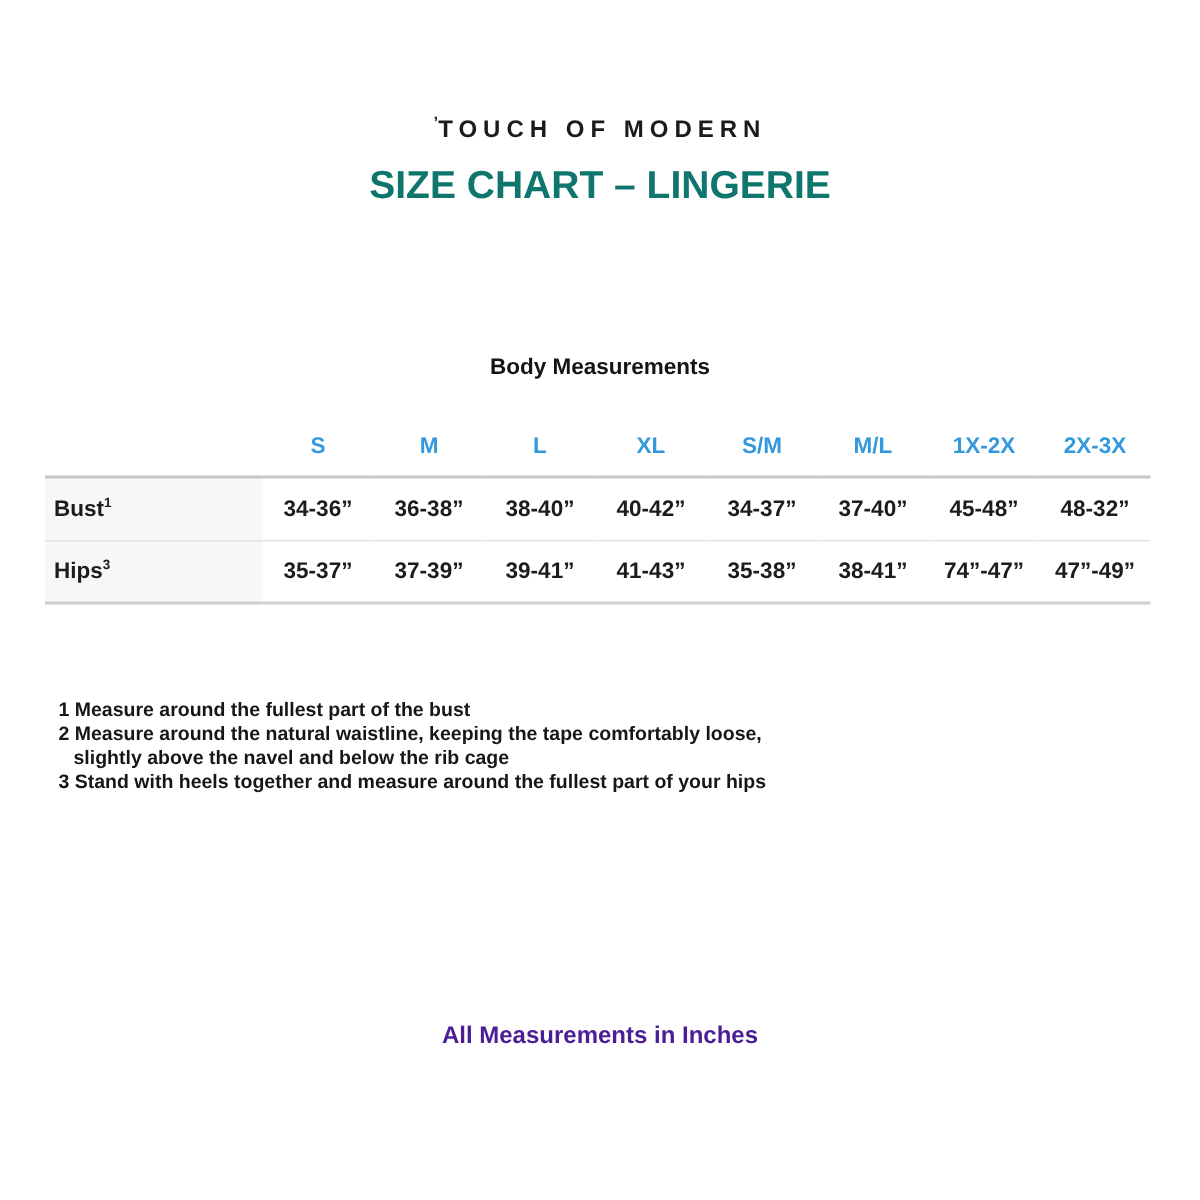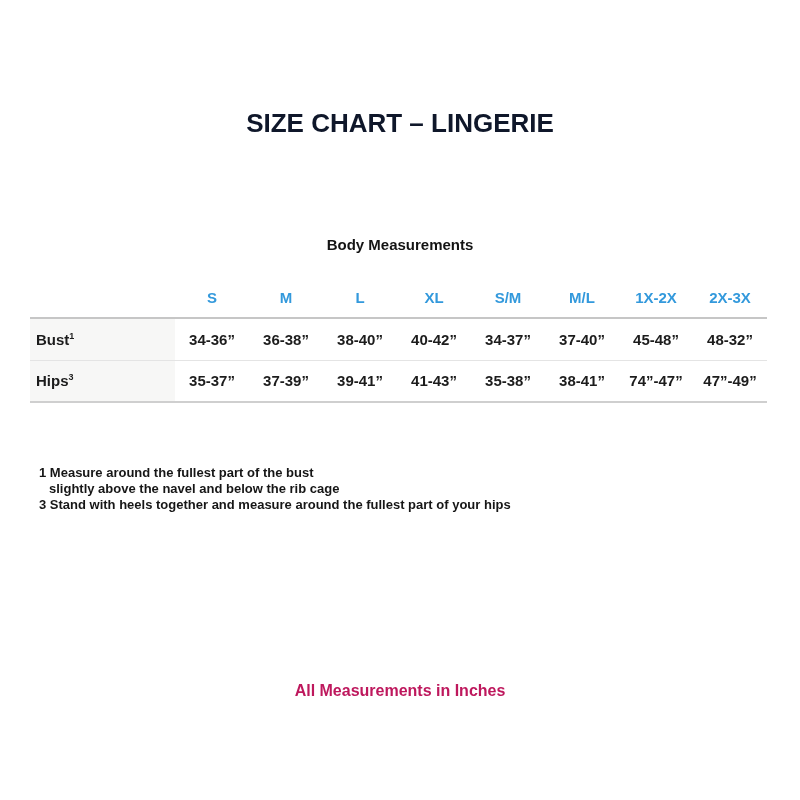--- a/index.html
+++ b/index.html
@@ -23,21 +23,21 @@
     text-align:center;font-size:16px;font-weight:700;
     letter-spacing:4px;color:#1b1b1b;white-space:nowrap;
   }
   .brand-mark{
     font-size:11px;vertical-align:6px;margin-right:-1px;letter-spacing:1px;
   }
 
   .page-title{
     position:absolute;top:108px;left:0;width:100%;
     text-align:center;font-size:26px;font-weight:700;
-    letter-spacing:0px;color:#0f172a;white-space:nowrap;
+    letter-spacing:0px;color:#0f766e;white-space:nowrap;
   }
 
   .section-heading{
     position:absolute;top:236px;left:0;width:100%;
     text-align:center;font-size:15px;font-weight:700;color:#141414;
   }
 
   .table-wrap{
     position:absolute;left:30px;top:277px;width:737px;
   }
@@ -65,28 +65,31 @@
 
   .footnotes{
     position:absolute;left:39px;top:465px;
     font-size:13px;line-height:16px;font-weight:700;color:#161616;
     white-space:nowrap;
   }
   .note-line.indent{padding-left:10px;}
 
   .footer-note{
     position:absolute;top:682px;left:0;width:100%;
-    text-align:center;font-size:16px;font-weight:700;color:#be185d;
+    text-align:center;font-size:16px;font-weight:700;color:#4c1d95;
   }
 </style>
 </head>
 <body>
 
 <div class="canvas">
 
+  <div class="brand">
+    <span class="brand-mark">’</span><span>TOUCH OF MODERN</span>
+  </div>
 
   <div class="page-title">SIZE CHART – LINGERIE</div>
 
   <div class="section-heading">Body Measurements</div>
 
   <div class="table-wrap">
     <table id="size-table">
         <colgroup>
           <col class="label-colw">
           <col>
@@ -133,19 +136,20 @@
             <td class="value-cell">38-41”</td>
             <td class="value-cell">74”-47”</td>
             <td class="value-cell">47”-49”</td>
           </tr>
         </tbody>
       </table>
   </div>
 
   <div class="footnotes" id="footnotes">
       <div class="note-line">1 Measure around the fullest part of the bust</div>
+      <div class="note-line">2 Measure around the natural waistline, keeping the tape comfortably loose,</div>
       <div class="note-line indent">slightly above the navel and below the rib cage</div>
       <div class="note-line">3 Stand with heels together and measure around the fullest part of your hips</div>
     </div>
 
   <div class="footer-note">All Measurements in Inches</div>
 
 </div>
 
 </body></html>

